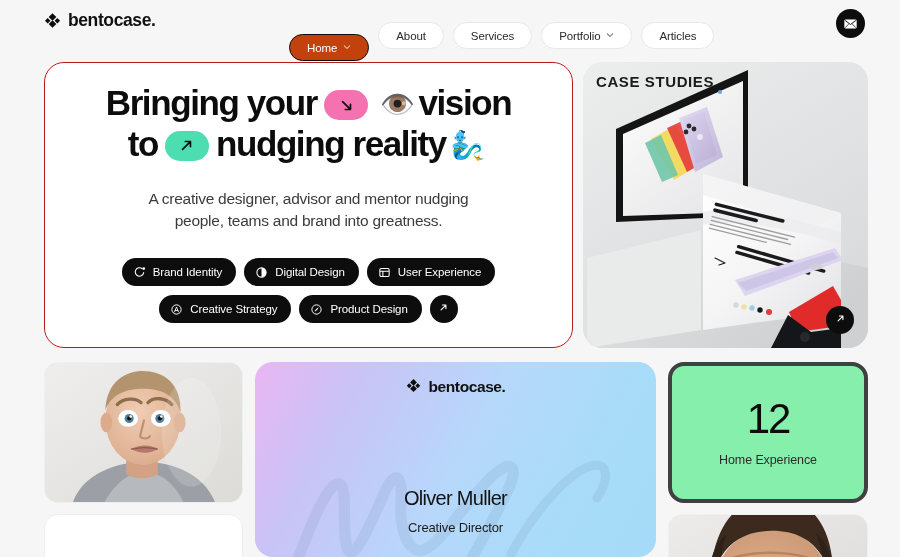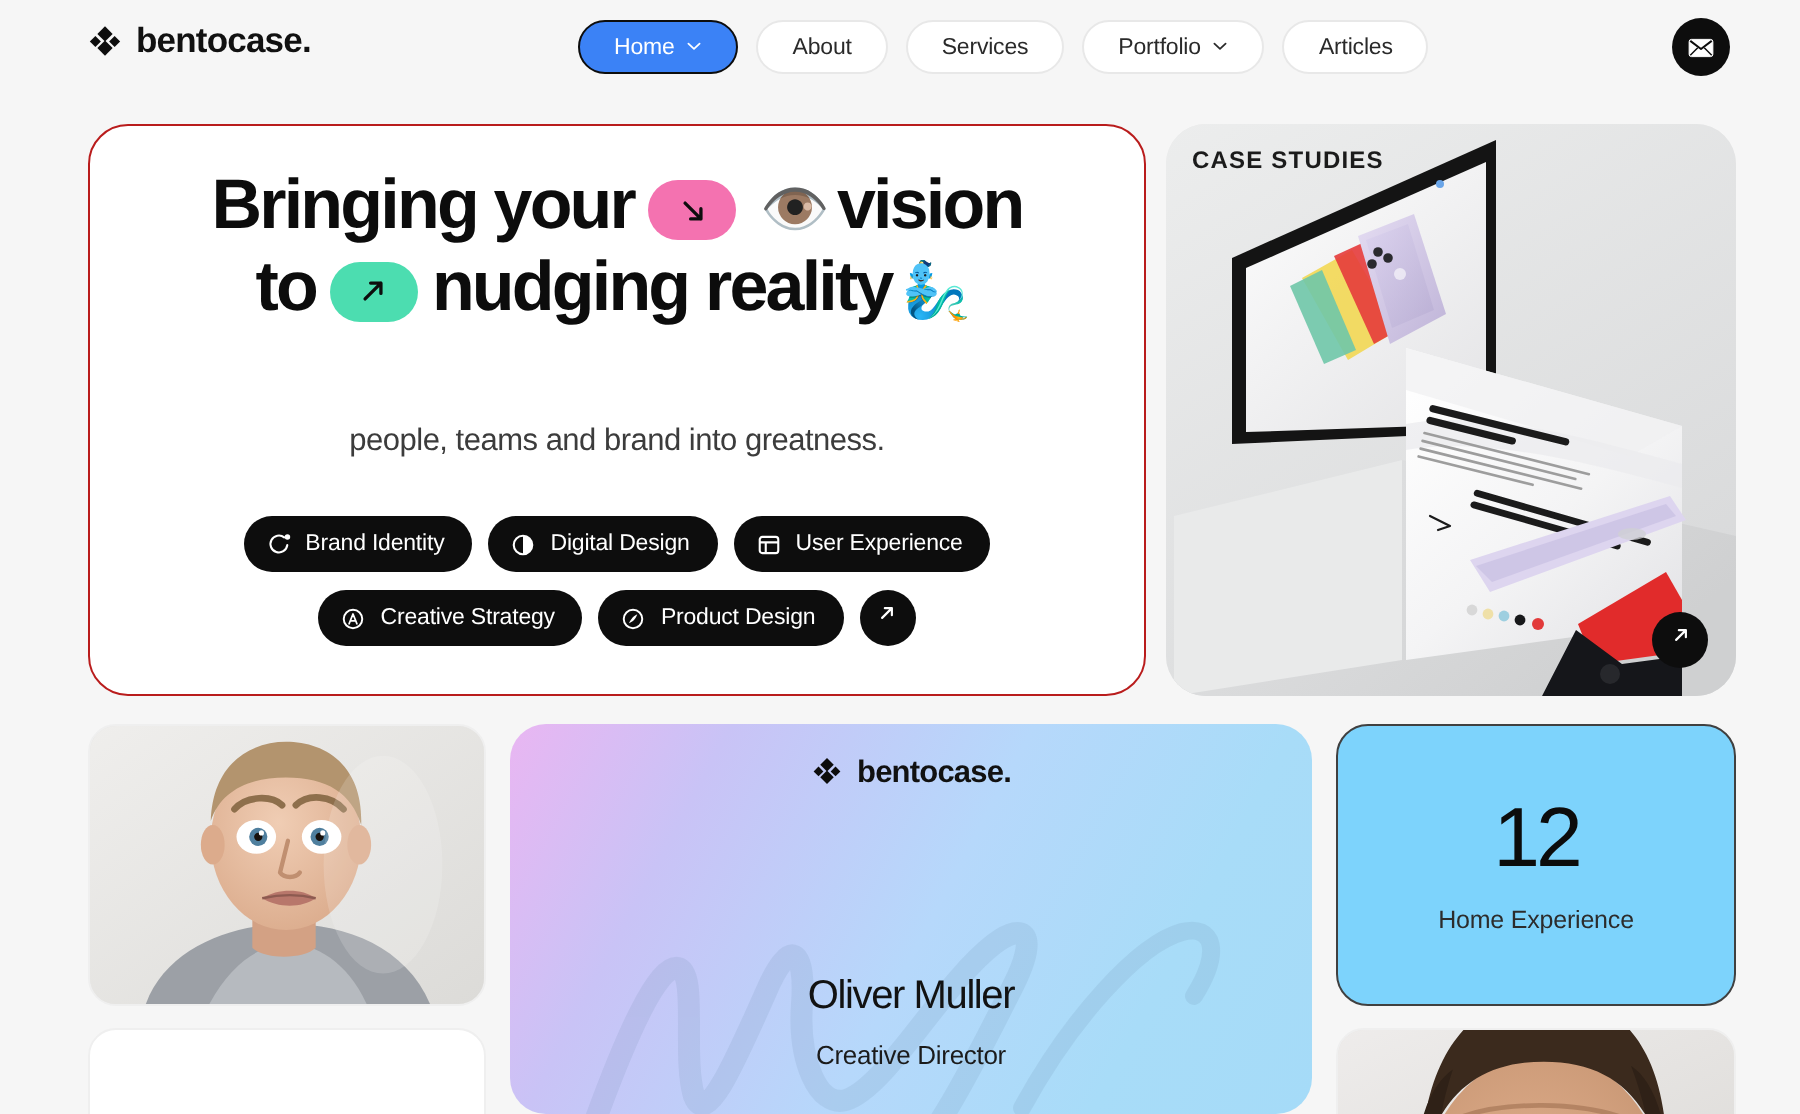--- a/index.html
+++ b/index.html
@@ -33,21 +33,21 @@
   }
   .nav-pill {
     height: 27px; padding: 0 17px;
     border-radius: 999px;
     background: #ffffff;
     border: 1px solid #e8e8e8;
     display: flex; align-items: center; gap: 6px;
     font-size: 11.5px; color: #2a2a2a; letter-spacing: -0.1px;
     cursor: pointer; white-space: nowrap;
   }
-  .nav-pill.active { background: #3b82f6; border-color: #0d0d0d; color: #fff; }
+  .nav-pill.active { background: #c2410c; border-color: #0d0d0d; color: #fff; margin-top: 24px; }
   .chev {
     width: 8px; height: 8px; display:inline-block; position: relative; top: -1px;
   }
   .chev svg { display:block; }
 
   .mail-btn {
     position: absolute; right: 35px; top: 9px;
     width: 29px; height: 29px; border-radius: 50%;
     background: #0d0d0d;
     display: flex; align-items: center; justify-content: center;
@@ -107,21 +107,21 @@
   
   .case {
     position: absolute; left: 583px; top: 62px;
     width: 285px; height: 286px;
     border-radius: 20px; overflow: hidden;
     background: #e9e9e9;
     cursor: pointer;
   }
   .case-label {
     position: absolute; left: 13px; top: 11px; z-index: 5;
-    font-size: 12px; font-weight: 600; letter-spacing: 0.6px; color: #1b1b1b;
+    font-size: 15px; font-weight: 600; letter-spacing: 0.6px; color: #1b1b1b;
   }
   .case-cta {
     position: absolute; right: 14px; bottom: 14px; z-index: 6;
     width: 28px; height: 28px; border-radius: 50%;
     background: #0d0d0d; display: flex; align-items: center; justify-content: center;
     cursor: pointer;
   }
   .case-art { position: absolute; inset: 0; }
 
   
@@ -156,21 +156,21 @@
     font-size: 13px; color: #1b1b1b; letter-spacing: -0.15px;
   }
   .sig {
     position: absolute; left: 50%; top: 96px; transform: translateX(-50%);
     width: 330px; height: 110px; opacity: 0.12; pointer-events: none;
   }
 
   .stat {
     position: absolute; left: 668px; top: 362px;
     width: 200px; height: 141px;
-    border-radius: 16px; background: #7dd3fc; border: 1px solid #404040;
+    border-radius: 16px; background: #86efac; border: 4px solid #404040;
     display: flex; flex-direction: column; align-items: center; justify-content: center;
   }
   .stat-num { font-size: 42px; font-weight: 500; letter-spacing: -2px; color: #0c0c0c; line-height: 1; }
   .stat-label { margin-top: 13px; font-size: 12.5px; color: #2c2c2c; letter-spacing: -0.1px; }
 
   .portrait-b {
     position: absolute; left: 668px; top: 514px;
     width: 200px; height: 90px;
     border-radius: 14px; overflow: hidden;
     background: #e8e6e3; border: 1px solid #efefef;
@@ -255,21 +255,21 @@
           <svg viewBox="0 0 24 24" width="19" height="19">
               <path d="M7 17 L17 7 M10.5 7 L17 7 L17 13.5" fill="none" stroke="#0d0d0d" stroke-width="2.1" stroke-linecap="round" stroke-linejoin="round"></path>
             </svg>
         </span>
         <span>nudging reality</span>
         <span class="emoji-inline">🧞‍♂️</span>
       </span>
     </h1>
 
     <p class="hero-sub">
-      <br>
+      <span>A creative designer, advisor and mentor nudging</span><br>
       <span>people, teams and brand into greatness.</span>
     </p>
 
     <div class="tagrows">
       <div class="tagrow">
 
         <div class="tag">
           <span class="ti">
             <svg viewBox="0 0 16 16" width="13" height="13">
               <path d="M11.2 3.3 A5.2 5.2 0 1 0 13.1 8.1" fill="none" stroke="#fff" stroke-width="1.3" stroke-linecap="round"></path>

